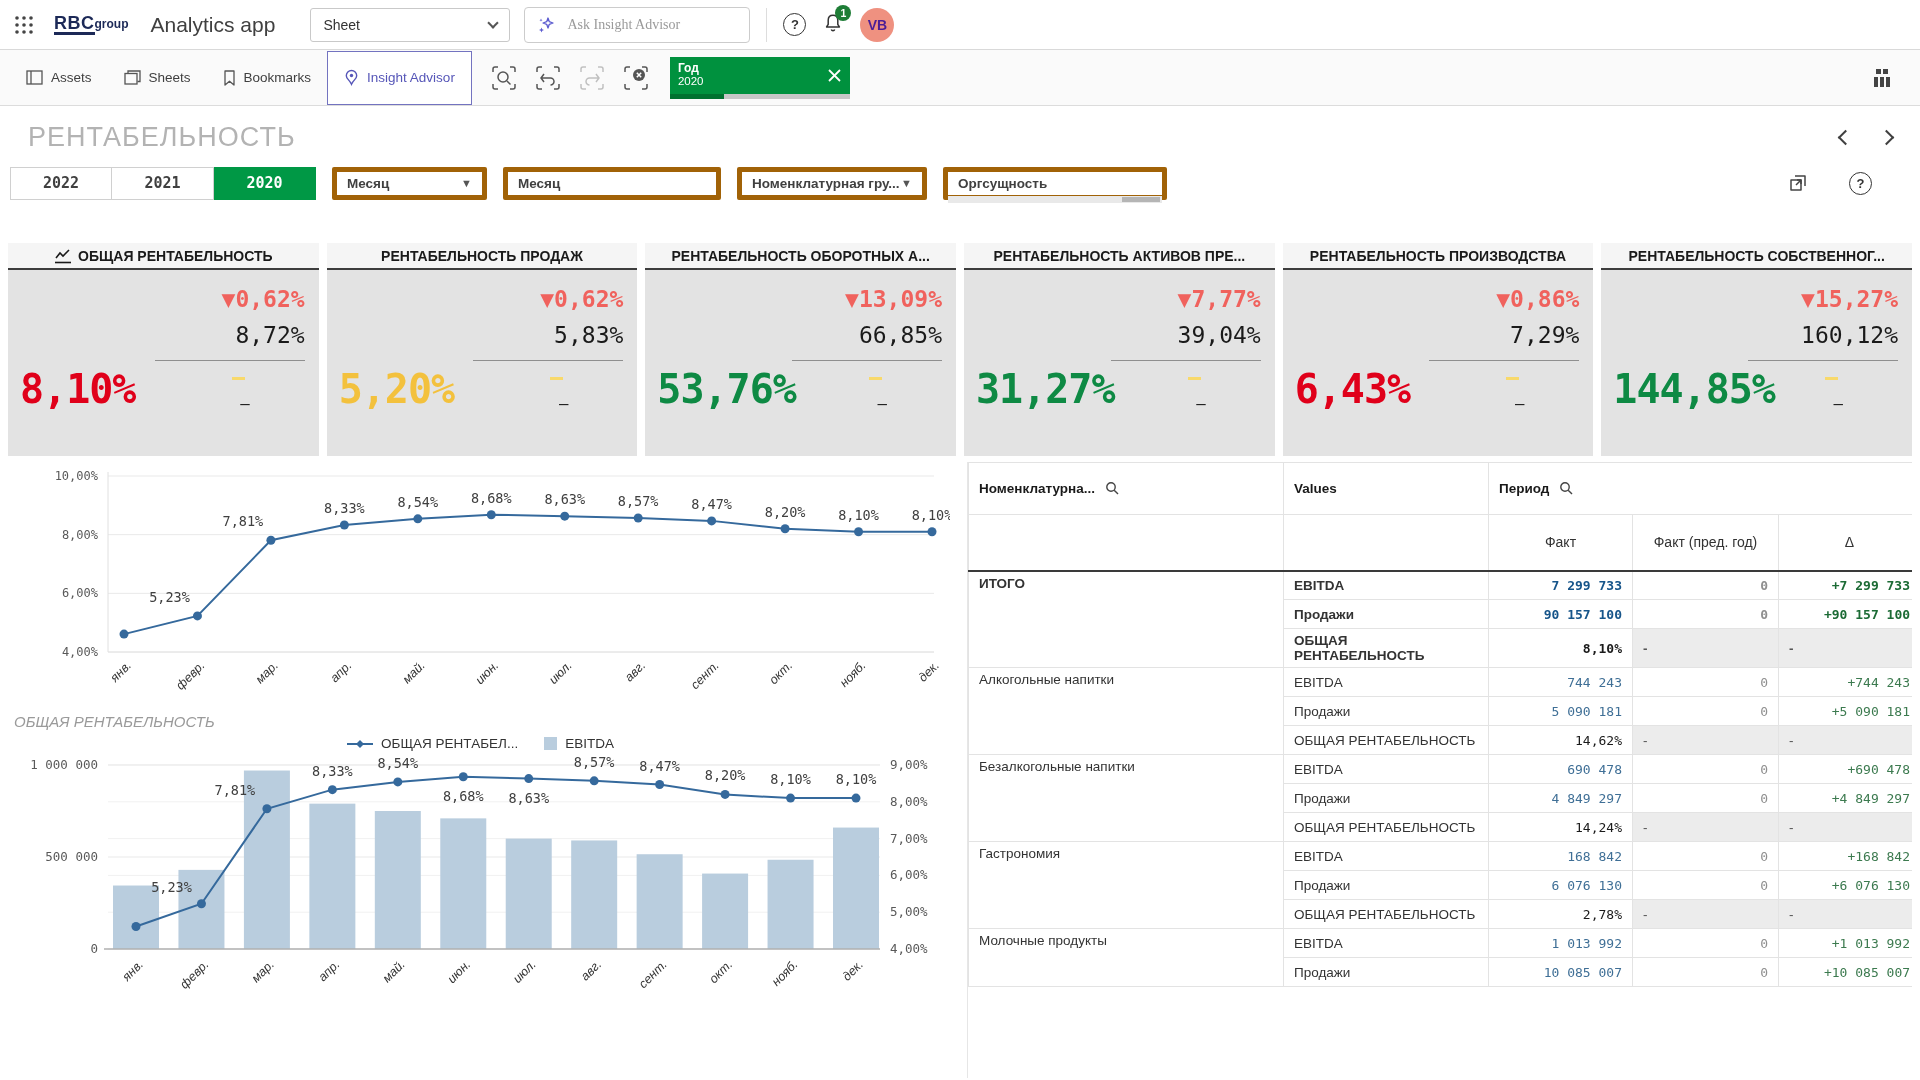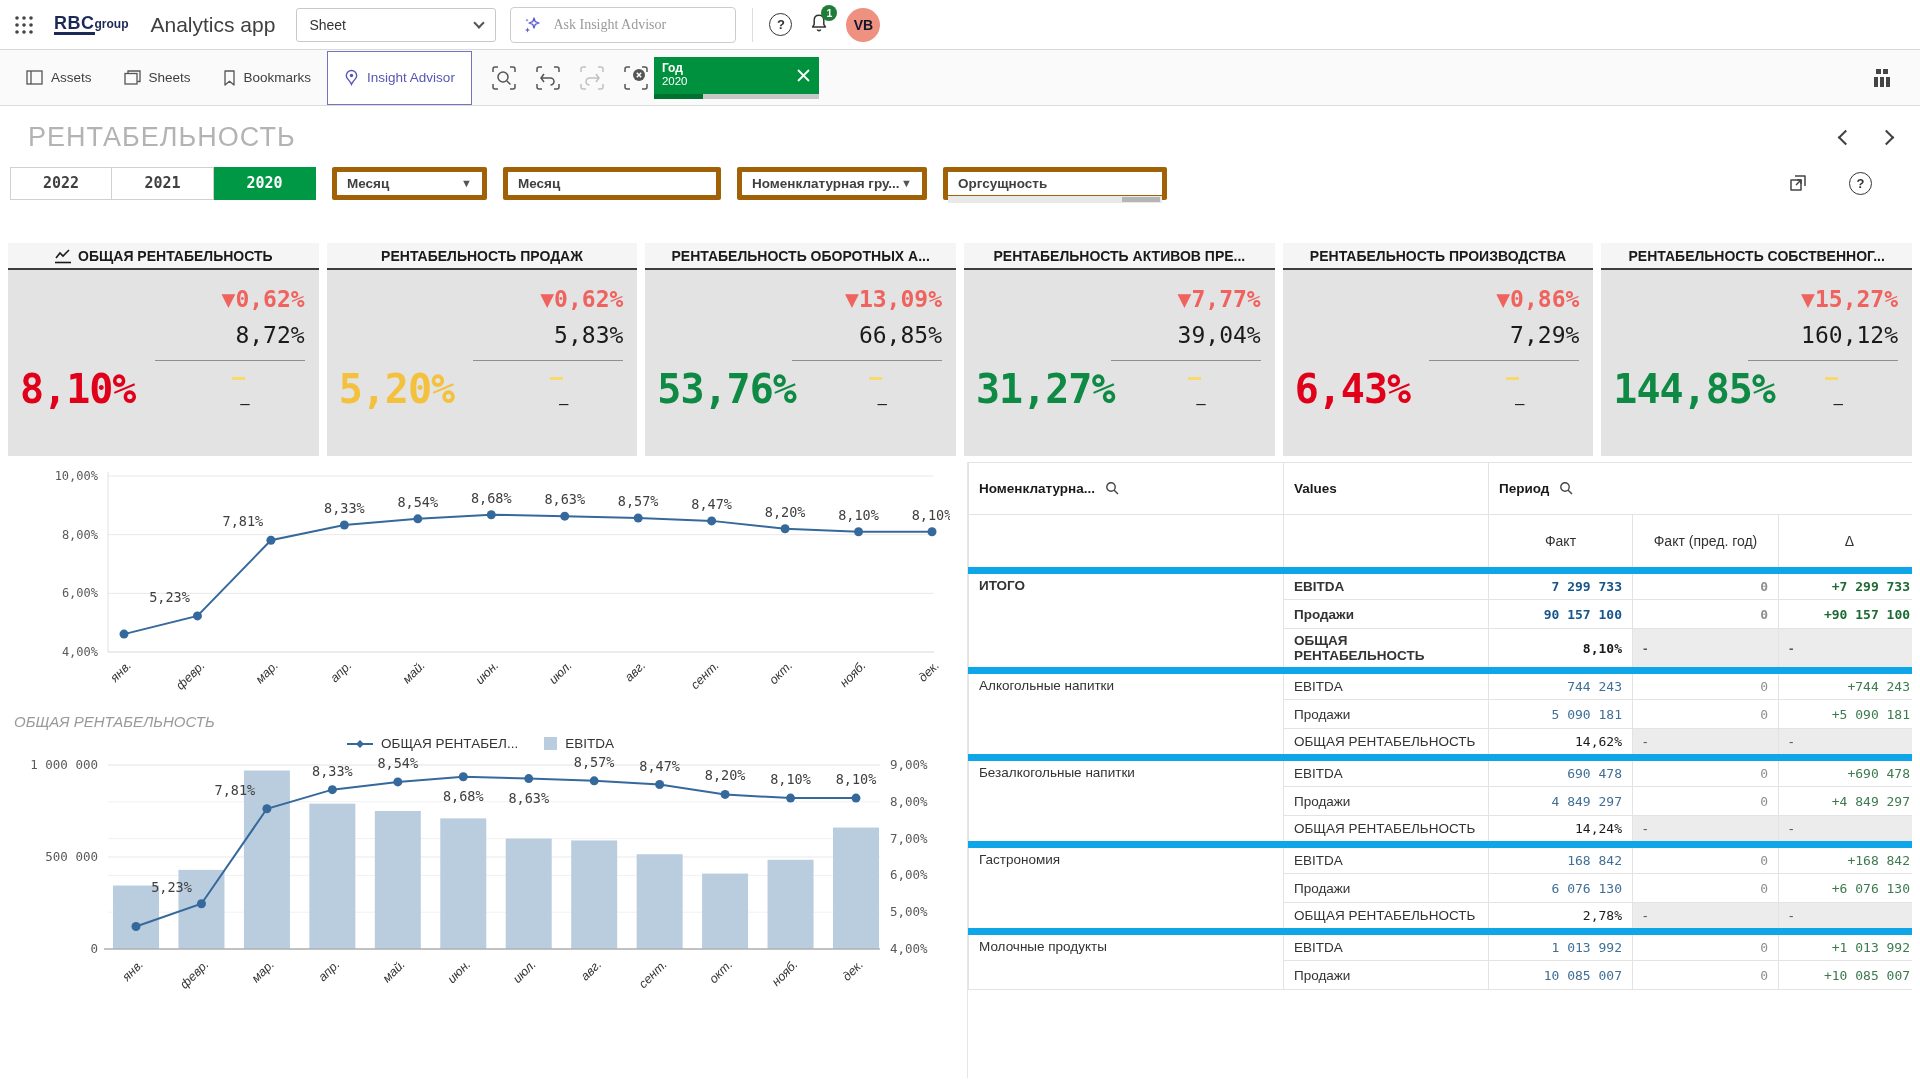--- a/index.html
+++ b/index.html
@@ -6,47 +6,47 @@
   html,body{width:1920px;height:1080px;overflow:hidden;background:#fff;
     font-family:"Liberation Sans","DejaVu Sans",sans-serif;color:#333}
   .num{font-family:"DejaVu Sans Mono",monospace}
   
   .topbar{height:50px;display:flex;align-items:center;gap:14px;padding:0 14px;border-bottom:1px solid #d9d9d9;background:#fff}
   .iconbtn{display:flex;align-items:center;justify-content:center;cursor:pointer}
   .logo{display:flex;flex-direction:row;align-items:center;line-height:1.05;margin-left:6px}
   .logo .l1{font-weight:bold;font-size:18px;color:#1c2957;border-bottom:3px solid #1c2957;letter-spacing:.5px}
   .logo .l2{font-weight:bold;font-size:12px;color:#1c2957}
   .app-title{font-size:21px;color:#404040;margin-left:8px}
-  .sheet-select{width:200px;height:34px;border:1px solid #c9c9c9;border-radius:3px;display:flex;align-items:center;justify-content:space-between;padding:0 12px;font-size:14px;color:#333;margin-left:7px;background:#fff;cursor:pointer}
+  .sheet-select{width:200px;height:34px;border:1px solid #c9c9c9;border-radius:3px;display:flex;align-items:center;justify-content:space-between;padding:0 12px;font-size:14px;color:#333;margin-left:21px;background:#fff;cursor:pointer}
   .chev{width:8px;height:8px;border-right:2px solid #555;border-bottom:2px solid #555;transform:rotate(45deg);margin-top:-4px}
   .center-cluster{margin-left:auto;display:flex;align-items:center;gap:12px;margin-right:80px}
   .prebuild{display:flex;align-items:center;gap:8px;font-size:14px;color:#404040;cursor:pointer}
   .thumb{width:34px;height:34px;border-radius:3px;background:
     radial-gradient(circle at 30% 30%,#e8b7a0 0 25%,transparent 26%),
     radial-gradient(circle at 70% 60%,#c9a3a0 0 30%,transparent 31%),
     linear-gradient(135deg,#d8cfc8,#9d9a96);}
   .fa-title{font-weight:bold;font-size:15px;color:#1a1a1a}
   .dots{font-size:16px;color:#555;letter-spacing:2px;cursor:pointer}
   .right-cluster{display:flex;align-items:center;gap:16px}
   .ask-box{width:226px;height:36px;border:1px solid #ccc;border-radius:4px;display:flex;align-items:center;gap:10px;padding:0 12px}
   .ask-box input{border:none;outline:none;font-size:14px;color:#444;width:160px;font-family:Liberation Serif, serif;background:transparent}
   .ask-box input::placeholder{color:#9a9a9a}
   .vsep{width:1px;height:34px;background:#ddd}
   .help-circ{width:23px;height:23px;border:1.6px solid #333;border-radius:50%;display:flex;align-items:center;justify-content:center;font-size:13px;font-weight:bold;color:#333;cursor:pointer}
   .bell-wrap{position:relative;cursor:pointer}
   .badge{position:absolute;top:-7px;right:-7px;background:#1e7d36;color:#fff;border-radius:50%;width:16px;height:16px;font-size:10.5px;font-weight:bold;display:flex;align-items:center;justify-content:center}
-  .avatar{width:34px;height:34px;border-radius:50%;background:#ef9180;color:#0f172a;font-weight:bold;font-size:14px;display:flex;align-items:center;justify-content:center;cursor:pointer}
+  .avatar{width:34px;height:34px;border-radius:50%;background:#ef9180;color:#4c1d95;font-weight:bold;font-size:14px;display:flex;align-items:center;justify-content:center;cursor:pointer}
   
   .toolbar{height:56px;background:#fafafa;border-bottom:1px solid #dcdcdc;display:flex;align-items:center;padding:0 10px}
   .tb-tab{display:flex;align-items:center;gap:8px;padding:0 16px;height:56px;font-size:13.5px;color:#404040;cursor:pointer}
   .tb-tab.active{border:1px solid #7373c0;color:#5656b8;background:#fff;height:54px}
   .sel-icons{display:flex;gap:8px;margin-left:14px}
   .sel-icon{width:36px;height:36px;display:flex;align-items:center;justify-content:center;cursor:pointer}
   .sel-icon.disabled{opacity:.35;cursor:default}
-  .chip{width:165px;cursor:pointer}
+  .chip{margin-left:16px;width:180px;cursor:pointer}
   .chip-top{background:#00913e;color:#fff;padding:4px 8px 3px;position:relative;min-height:37px}
   .chip-field{font-size:12px;font-weight:bold;line-height:1.2}
   .chip-val{font-size:11.5px;line-height:1.2}
   .chip-x{position:absolute;right:9px;top:11px}
   .chip-bar{height:5px;display:flex;background:#c7c7c7}
   .chip-bar i{display:block;background:#00712f;height:100%}
   .layout-btn{margin-left:auto;margin-right:16px}
   
   .title-row{display:flex;padding:16px 28px 4px 28px}
   .page-title{font-size:27px;color:#b3b3b3;letter-spacing:1px;font-weight:400}
@@ -96,21 +96,21 @@
   .t-name{vertical-align:top;color:#333;padding-top:6px}
   .t-metric{color:#333}
   .t-fact{text-align:right;color:#3f6f96;font-size:13px}
   .t-pct{text-align:right;color:#1a1a1a;font-size:13px}
   .t-zero{text-align:right;color:#8f8f8f;font-size:13px}
   .t-delta{text-align:right;color:#3c7a4f;font-size:13px}
   .t-dash{background:#ececec;color:#555;text-align:left}
   tr.g-bold td{font-weight:bold}
   tr.g-bold .t-fact{color:#17558a}
   tr.g-bold .t-delta{color:#1c6b35}
-  tr.grp-first td{border-top:7px solid #0ea5e9}
+  tr.grp-first td{border-top:1px solid #0ea5e9}
   
   text{font-family:"DejaVu Sans Mono",monospace}
   text.xlab{font-family:"Liberation Sans",sans-serif;font-style:italic}
 </style>
 </head>
 <body>
 
 <div class="topbar">
   <span class="iconbtn">
     <svg width="20" height="20" viewBox="0 0 20 20">

